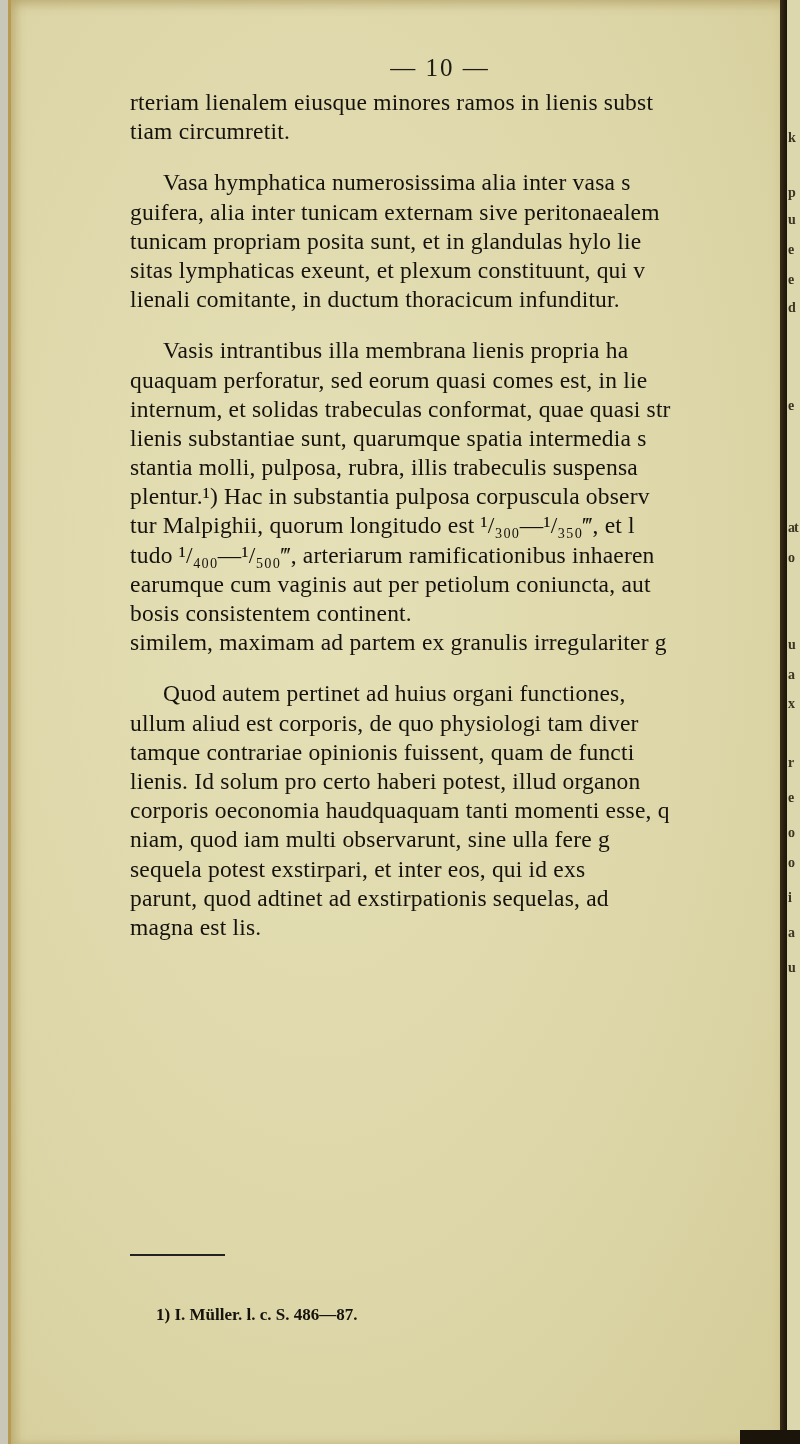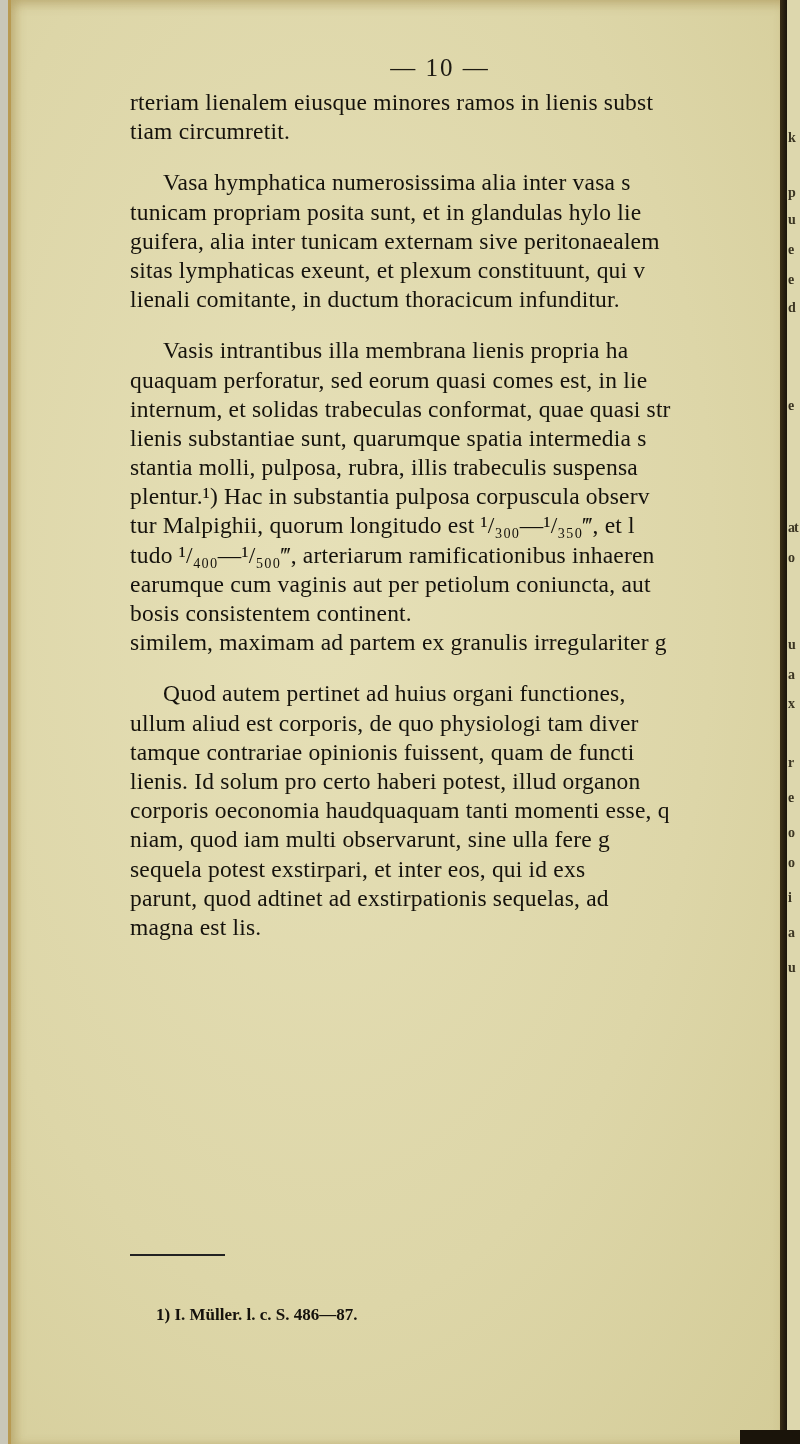--- a/index.html
+++ b/index.html
@@ -67,22 +67,22 @@
 <div class="header">— 10 —</div>
 
 <div class="text" id="body-text">
     <div>
       <div class="line">rteriam lienalem eiusque minores ramos in lienis subst</div>
       <div class="line">tiam circumretit.</div>
     </div>
     <div class="gap"></div>
     <div>
       <div class="line indent">Vasa hymphatica numerosissima alia inter vasa s</div>
+      <div class="line">guifera, alia inter tunicam externam sive peritonaealem</div>
       <div class="line">tunicam propriam posita sunt, et in glandulas hylo lie</div>
-      <div class="line">guifera, alia inter tunicam externam sive peritonaealem</div>
       <div class="line">sitas lymphaticas exeunt, et plexum constituunt, qui v</div>
       <div class="line">lienali comitante, in ductum thoracicum infunditur.</div>
     </div>
     <div class="gap"></div>
     <div>
       <div class="line indent">Vasis intrantibus illa membrana lienis propria ha</div>
       <div class="line">quaquam perforatur, sed eorum quasi comes est, in lie</div>
       <div class="line">internum, et solidas trabeculas conformat, quae quasi str</div>
       <div class="line">lienis substantiae sunt, quarumque spatia intermedia s</div>
       <div class="line">stantia molli, pulposa, rubra, illis trabeculis suspensa</div>

